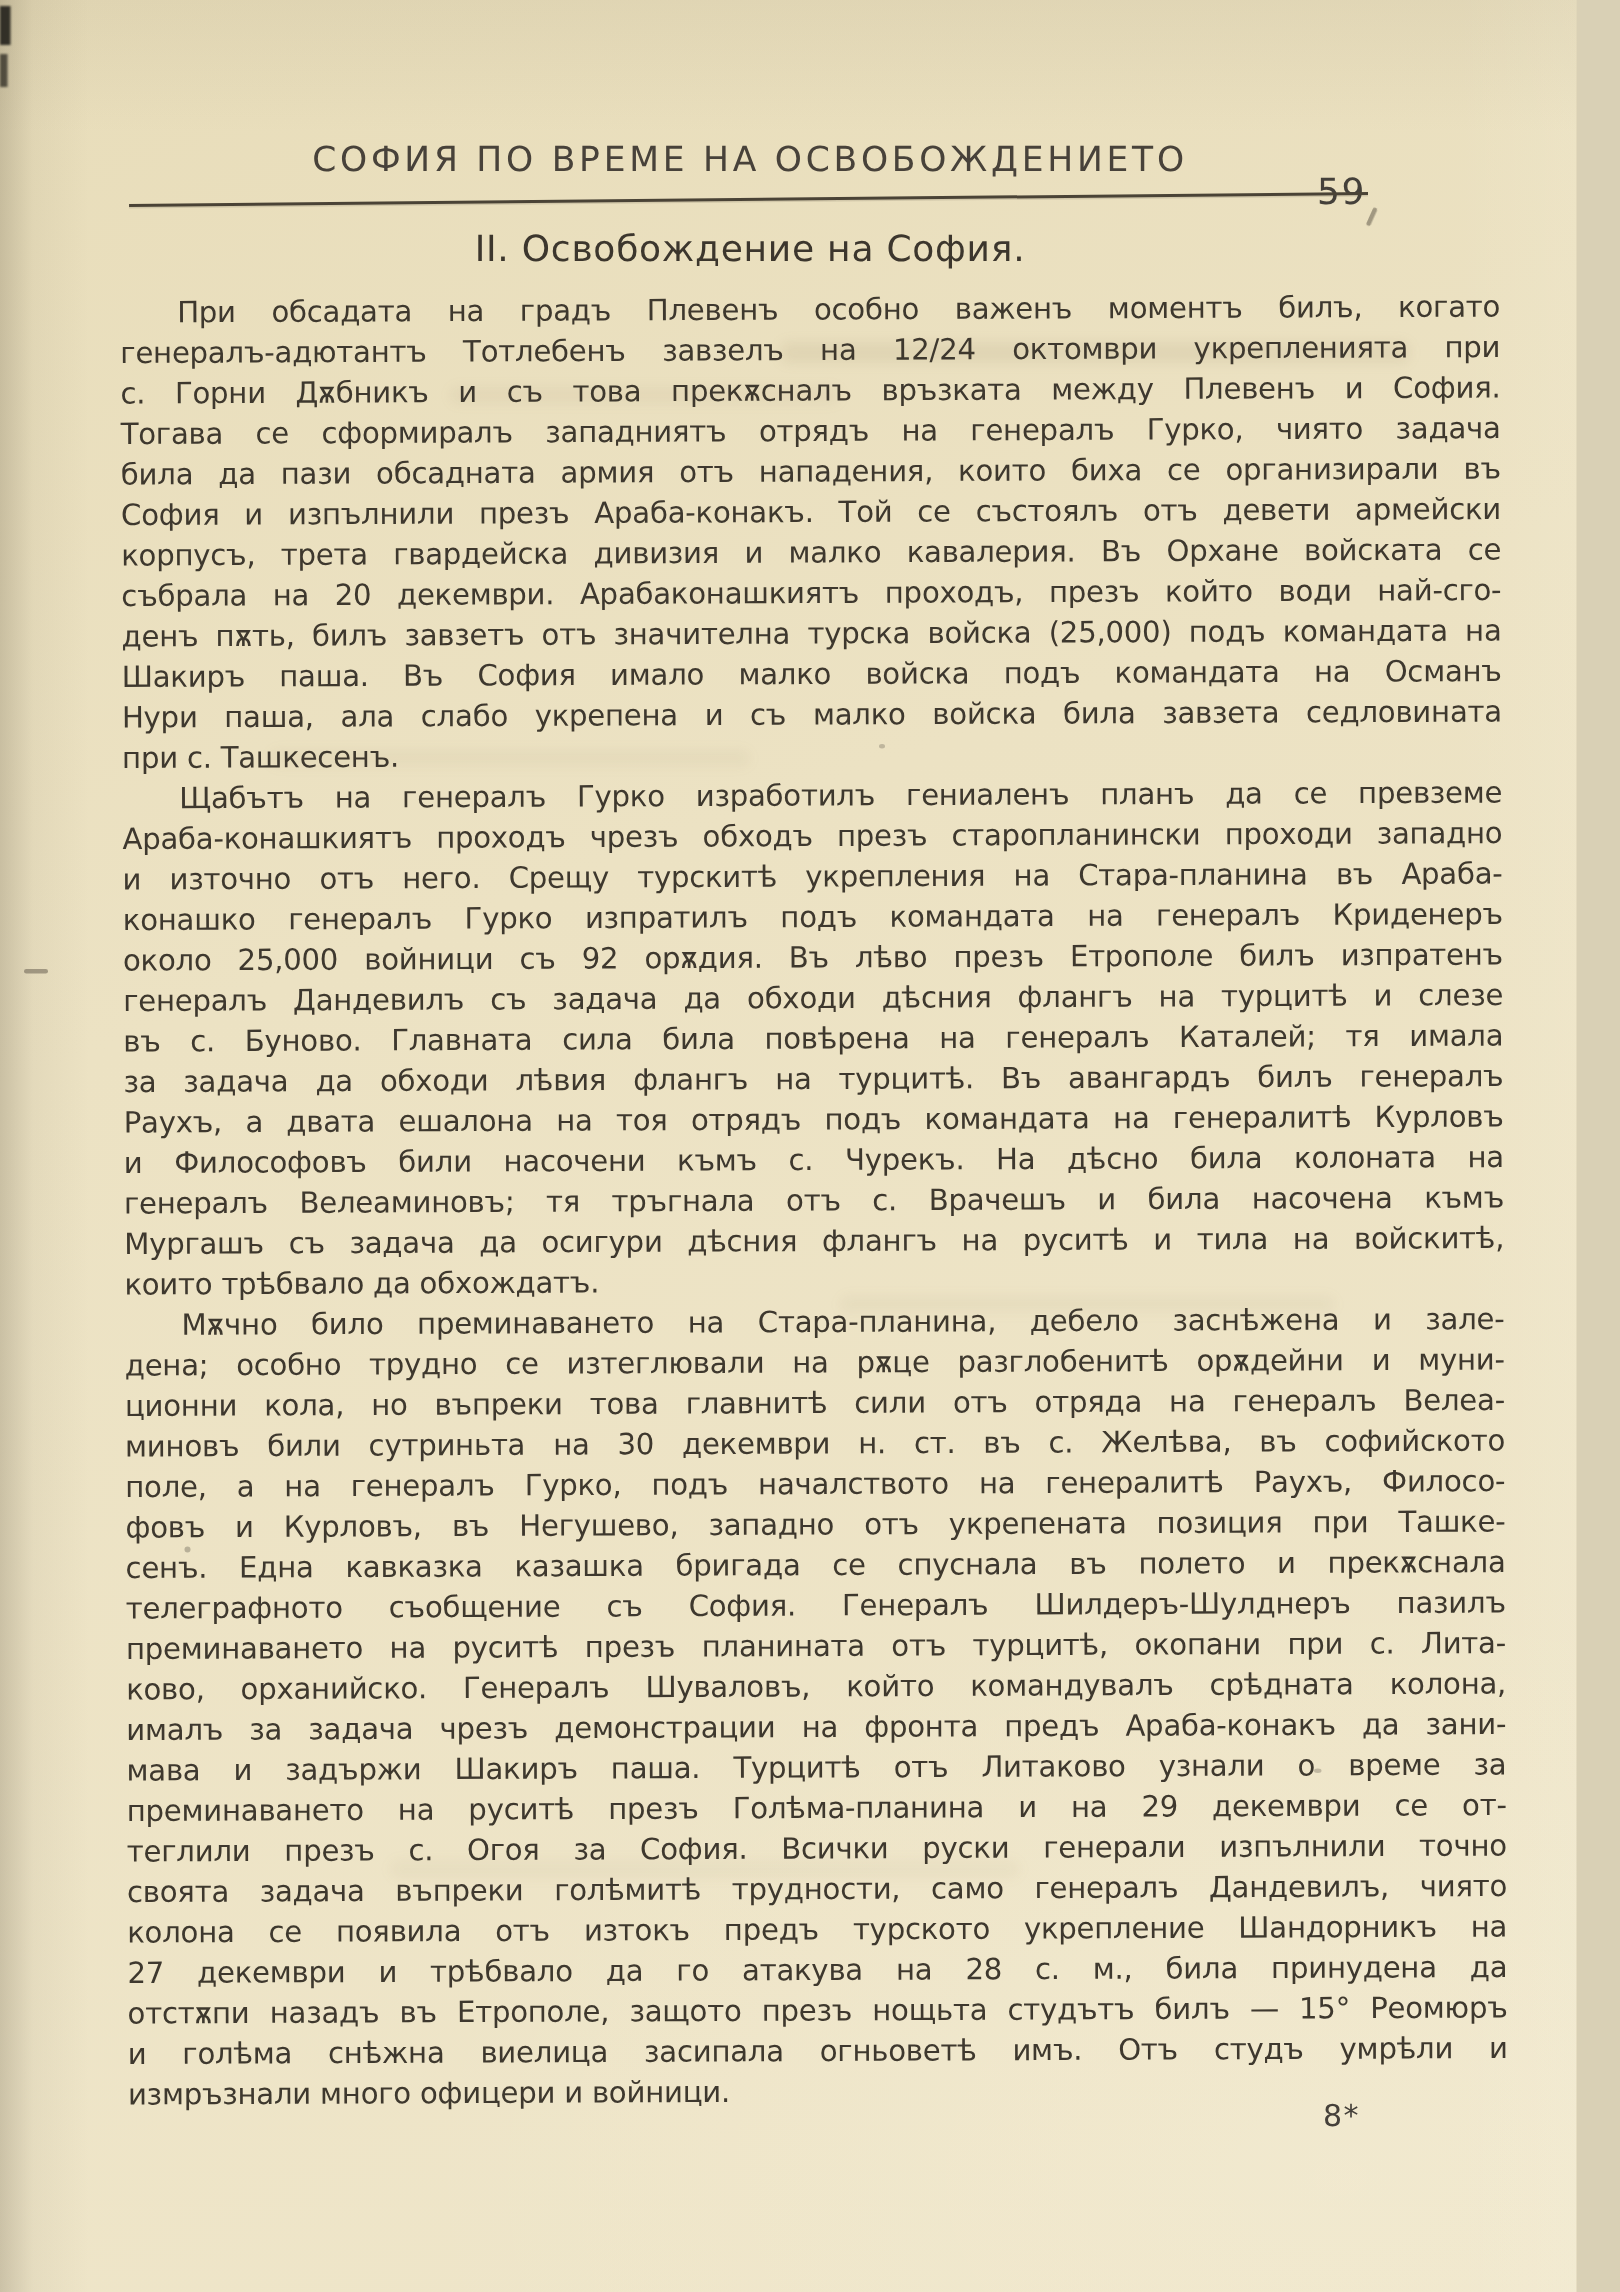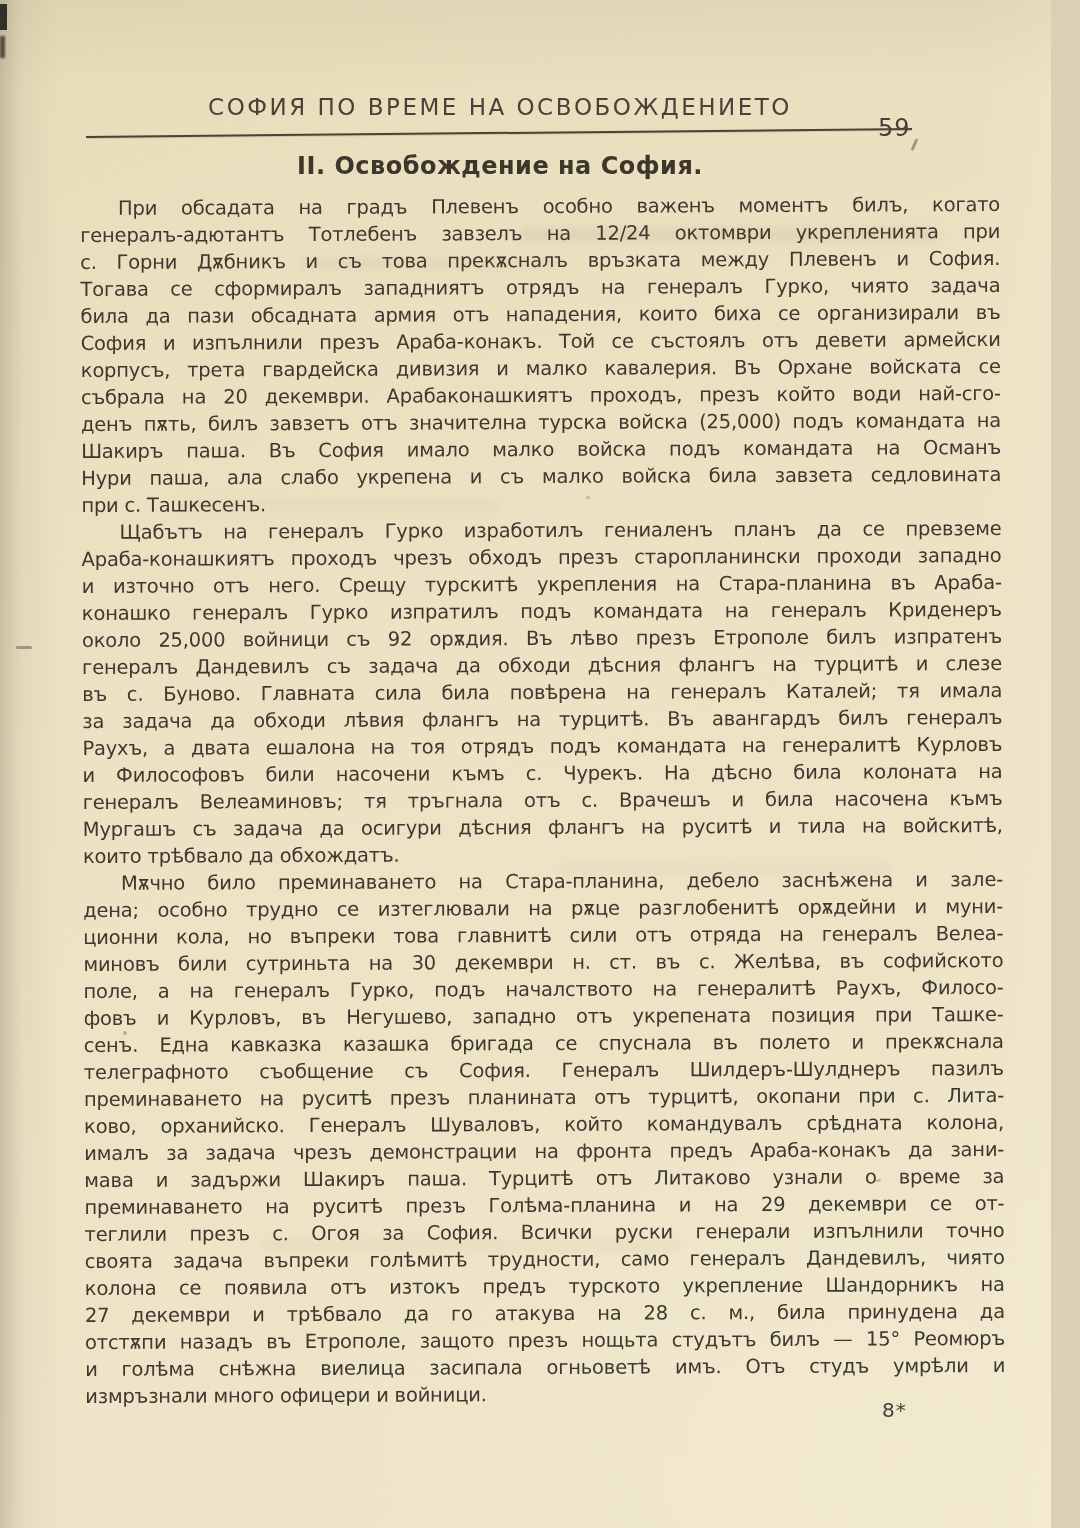--- a/index.html
+++ b/index.html
@@ -63,21 +63,21 @@
   }
   .header-rule{
     position:absolute;left:86px;top:128px;width:826px;height:2px;
     background:var(--rule);
     transform:rotate(-0.55deg);transform-origin:100% 50%;
     box-shadow:0 1px 0 rgba(74,67,54,.15);
   }
   .section-title{
     position:absolute;left:80px;top:152px;width:840px;margin:0;
     text-align:center;
-    font-size:24px;font-weight:bold;letter-spacing:.5px;
+    font-size:24px;font-weight:normal;letter-spacing:.5px;
     color:#3c362d;
   }
   .text-block{
     position:absolute;left:80px;top:193px;width:920px;
     transform:rotate(-0.25deg);transform-origin:50% 0;
     font-size:19.5px;line-height:27px;letter-spacing:-0.2px;
     color:var(--ink);
   }
   .line{text-align:justify;}
   .line.fill{text-align-last:justify;}

